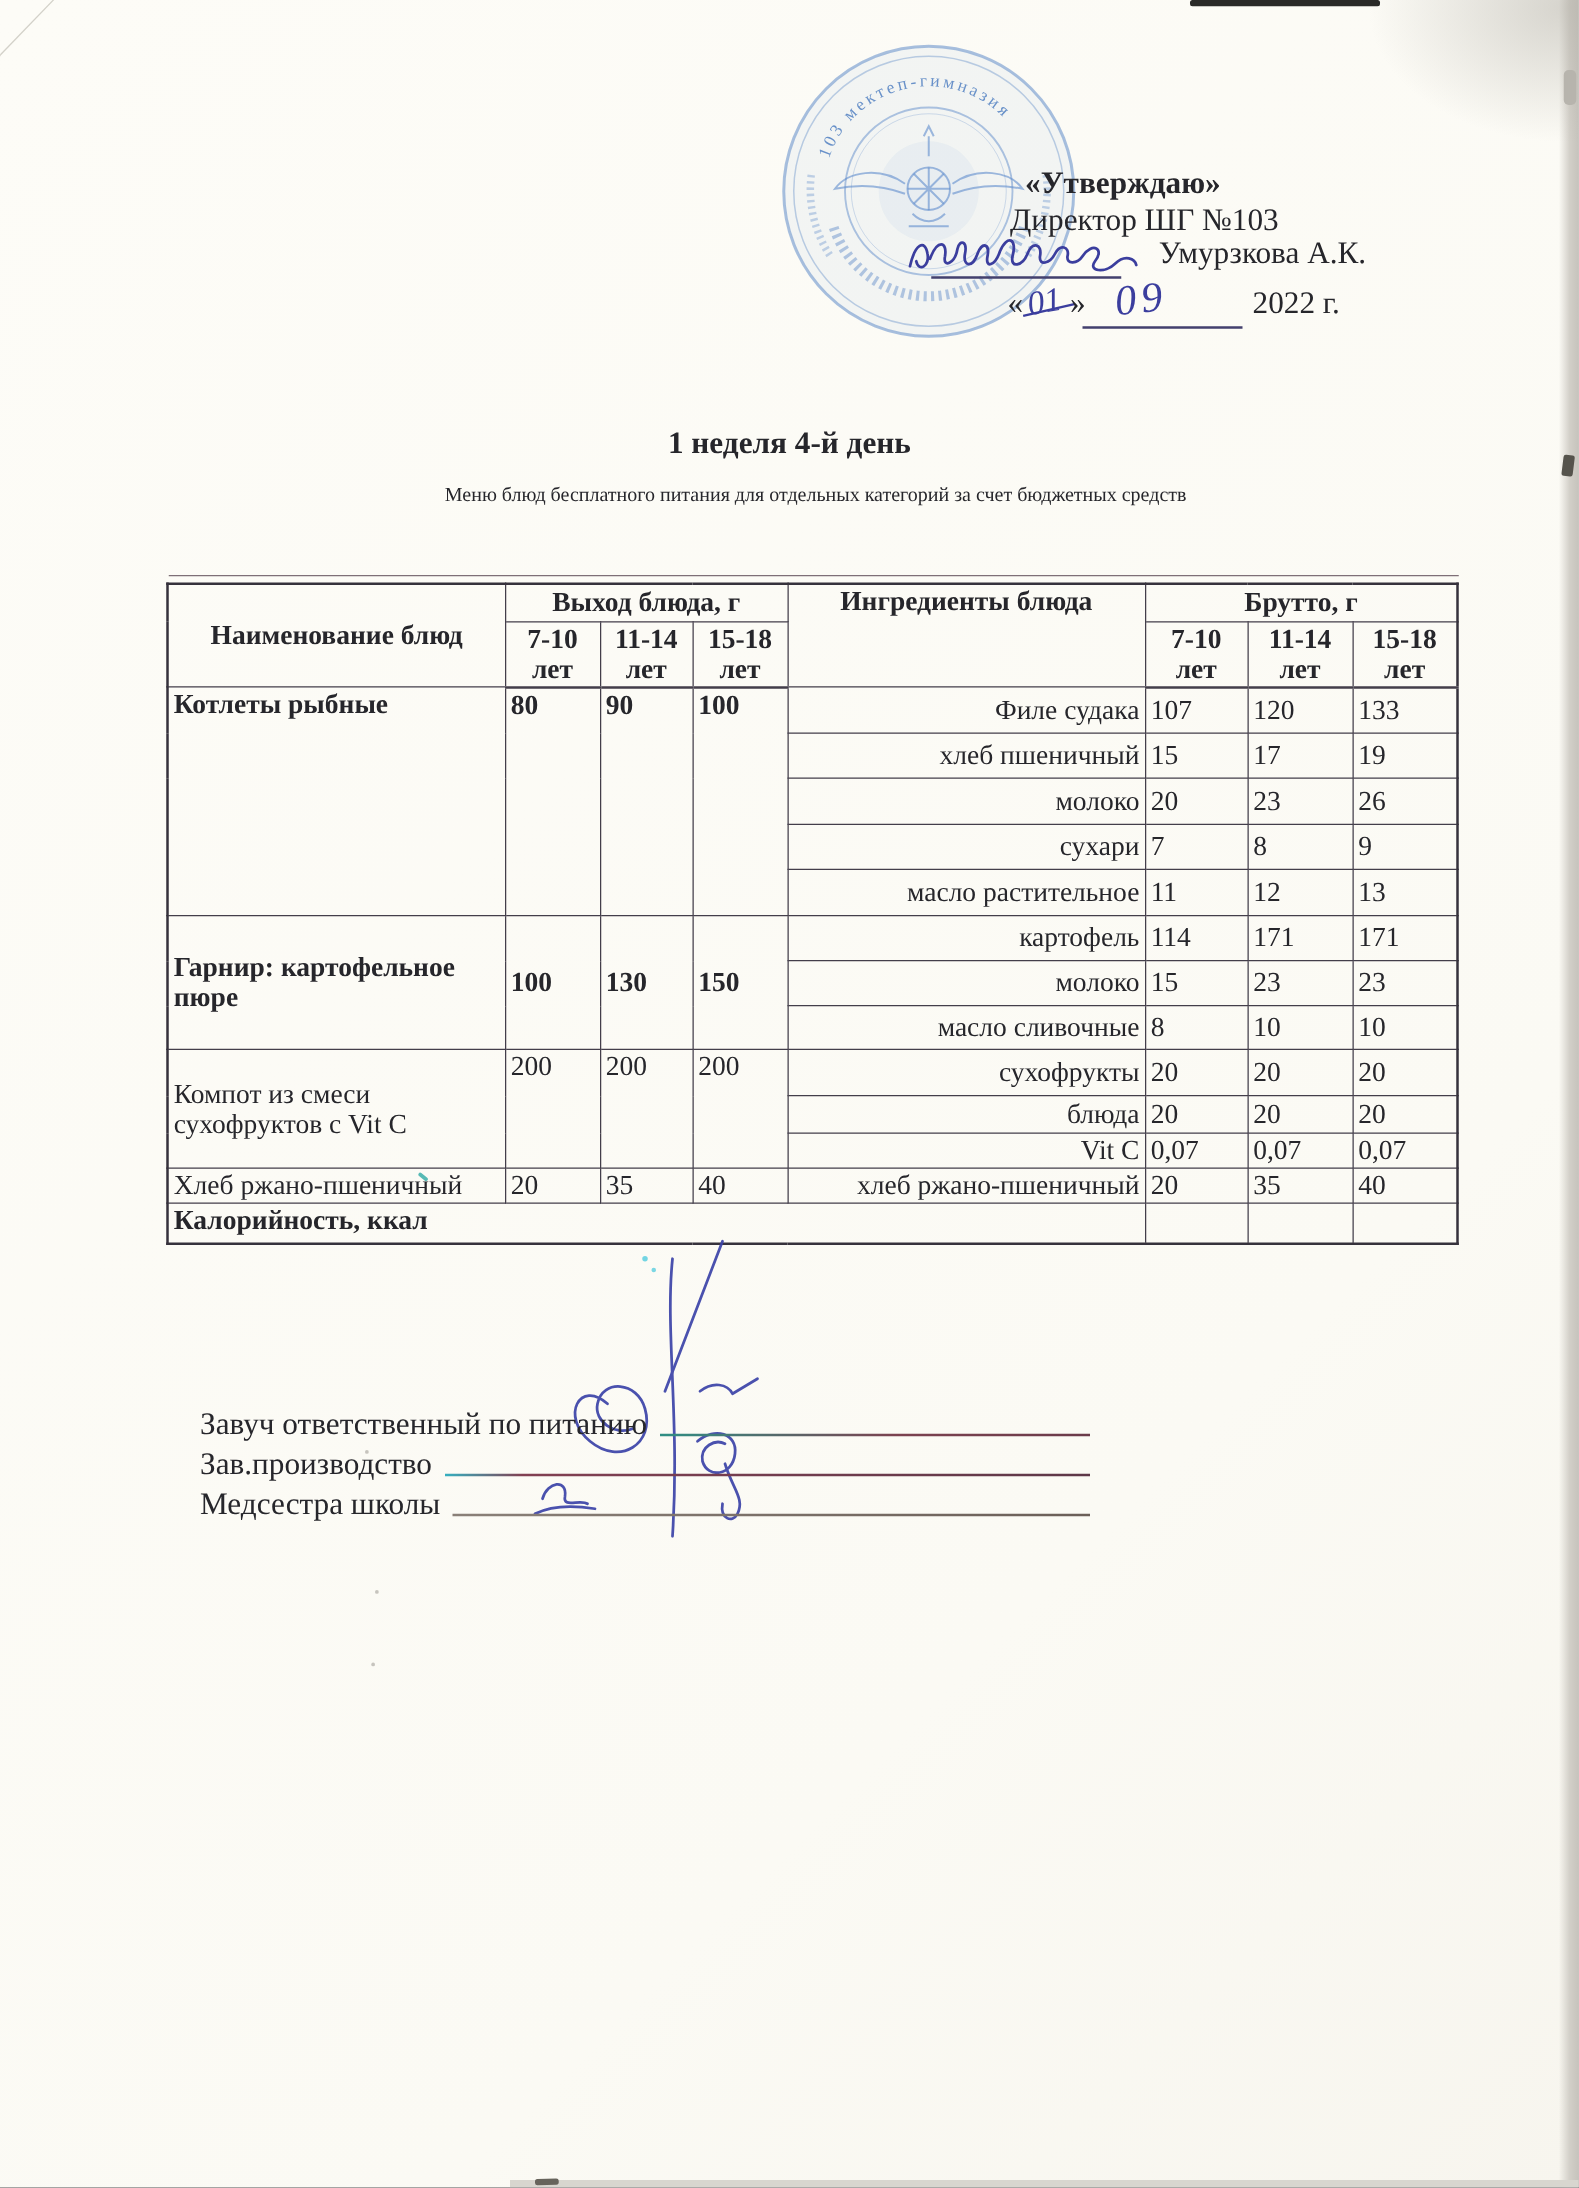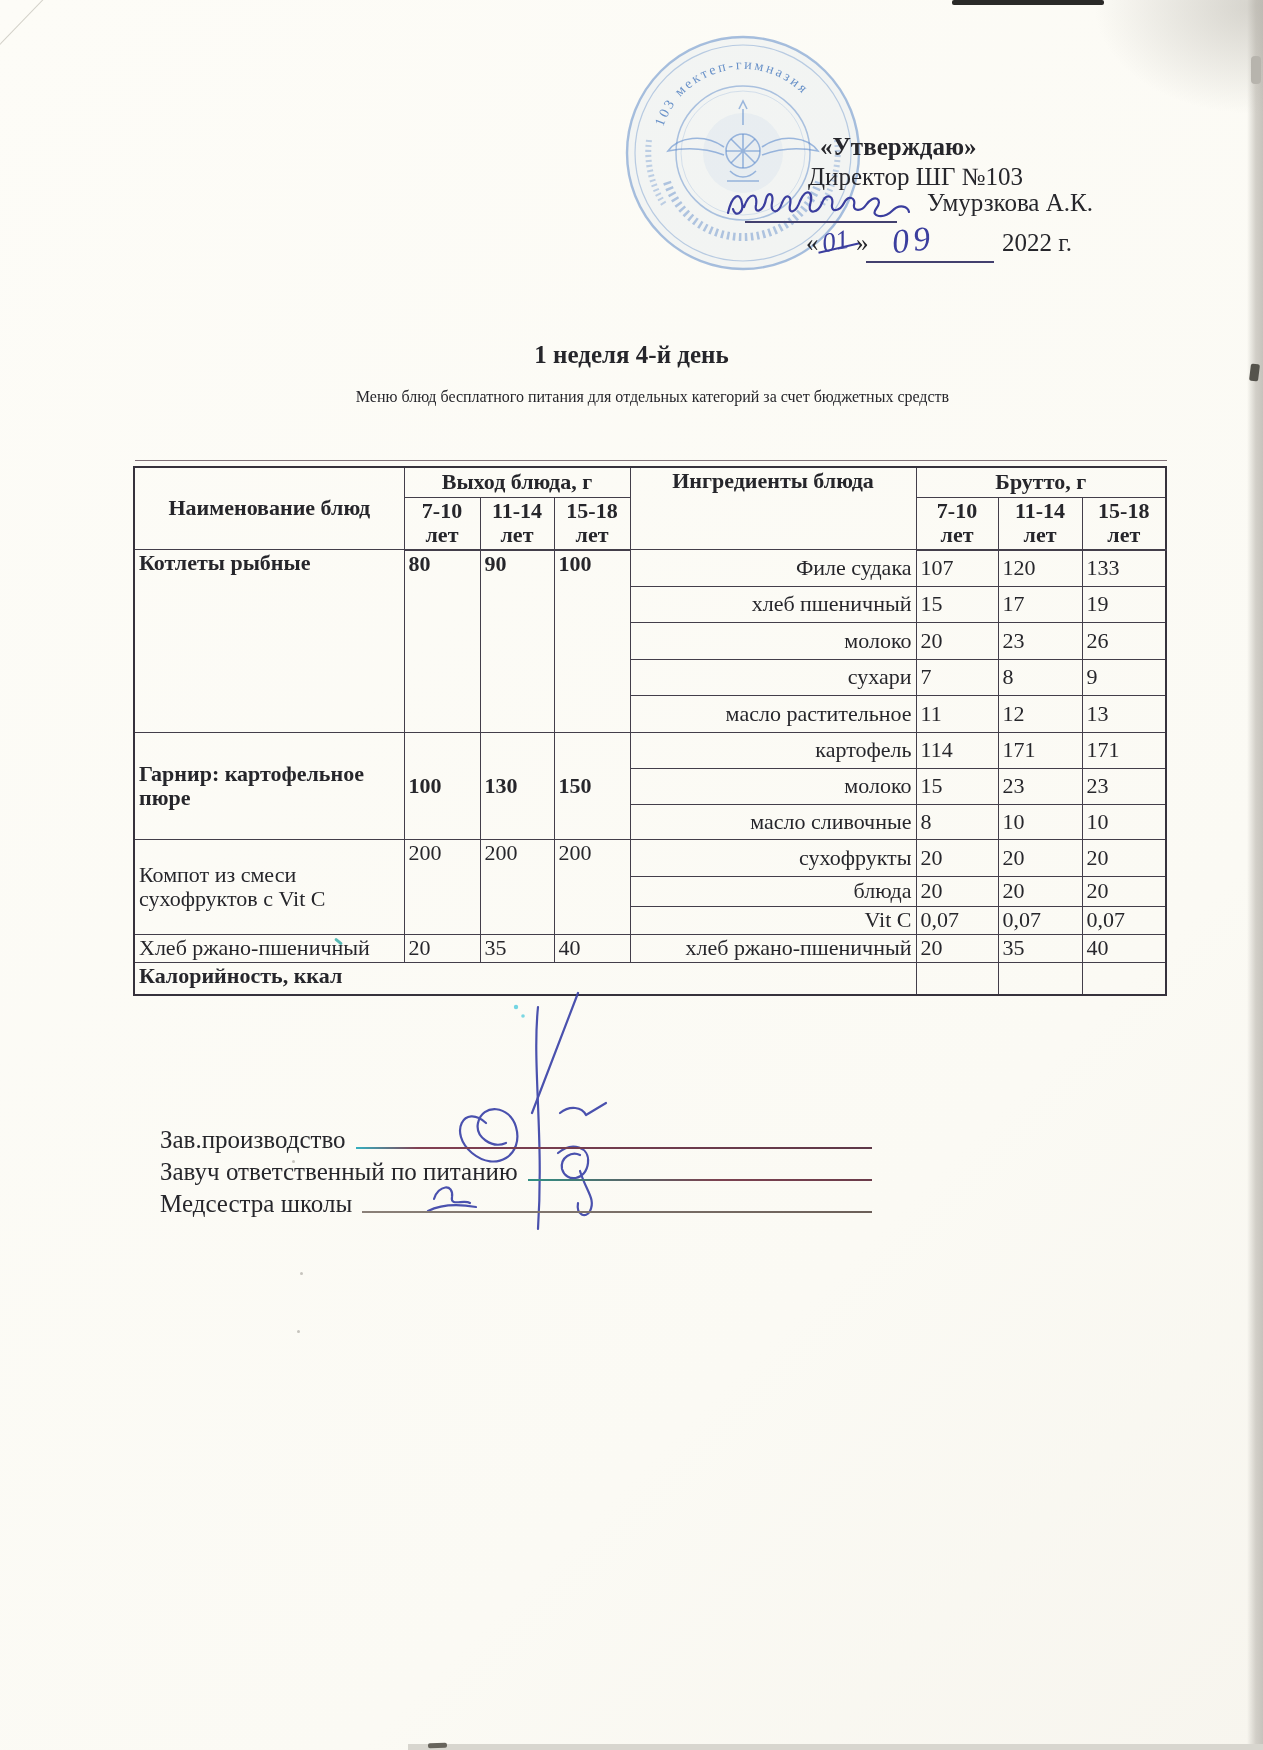--- a/index.html
+++ b/index.html
@@ -273,26 +273,26 @@
       <path d="M140,128 C150,120 162,122 166,130 M166,130 L186,118"></path>
       <path d="M138,168 C152,156 170,162 168,178 C166,196 146,198 142,184 C140,172 152,166 160,170 M160,186 C166,206 176,214 170,226 C166,234 156,230 158,218"></path>
       <path d="M14,214 C18,200 34,198 32,212 C30,222 44,214 50,218 M8,226 C24,218 44,220 56,222"></path>
     </g>
     <circle cx="96" cy="22" r="2.2" fill="#45c8dc" opacity=".75"></circle>
     <circle cx="103" cy="31" r="1.8" fill="#45c8dc" opacity=".7"></circle>
   </svg>
 
   <div class="sigblock">
     <div class="sigrow">
+      <span>Завуч ответственный по питанию</span>
+      <span class="ln ln2"></span>
+    </div>
+    <div class="sigrow">
       <span>Зав.производство</span>
       <span class="ln ln1"></span>
-    </div>
-    <div class="sigrow">
-      <span>Завуч ответственный по питанию</span>
-      <span class="ln ln2"></span>
     </div>
     <div class="sigrow">
       <span>Медсестра школы</span>
       <span class="ln ln3"></span>
     </div>
   </div>
 
 </div>
 
 </body></html>

